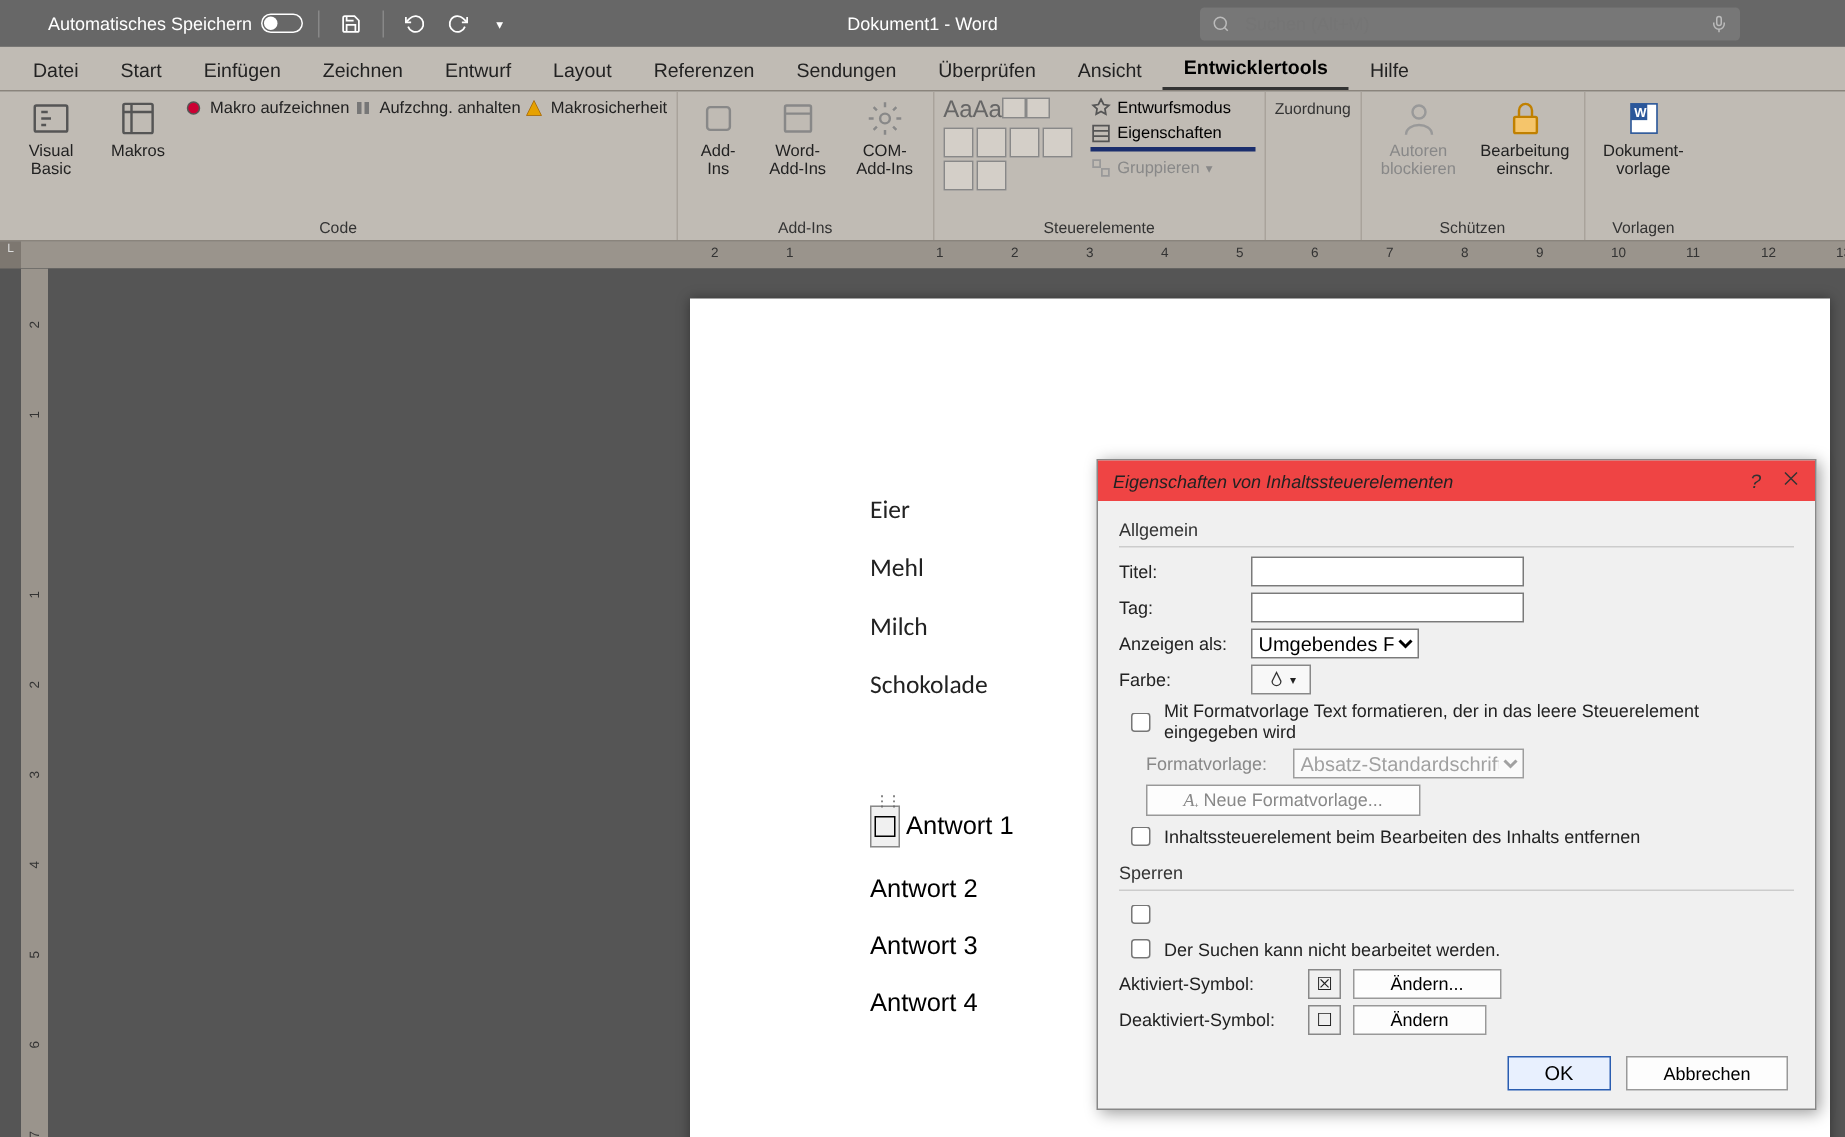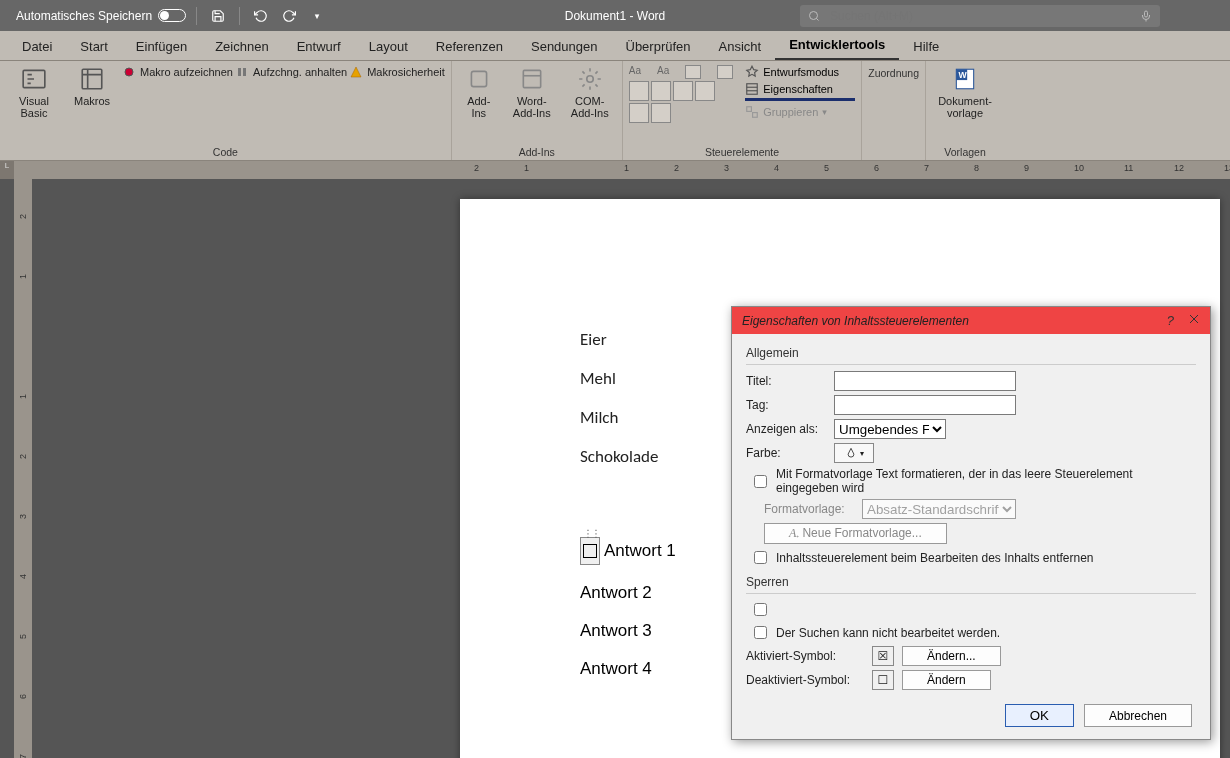--- a/index.html
+++ b/index.html
@@ -1,20 +1,20 @@
 <!DOCTYPE html>
 <html><head>
 <meta charset="utf-8">
 <style>
   * { box-sizing: border-box; font-family: "Segoe UI", sans-serif; }
   body { margin: 0; background: #555; width: 1230px; height: 758px; overflow: hidden; position: relative; }
 
   
   .title-bar { background: #676767; height: 31px; display: flex; align-items: center; color: #fff; font-size: 12px; position: relative; }
-  .title-bar .left { display: flex; align-items: center; gap: 6px; padding-left: 16px; }
+  .title-bar .left { display: flex; align-items: center; gap: 6px; padding-left: 32px; }
   .autosave-toggle { display: flex; align-items: center; gap: 6px; }
   .toggle-track { width: 28px; height: 13px; border: 1px solid #fff; border-radius: 8px; position: relative; }
   .toggle-knob { width: 9px; height: 9px; background: #fff; border-radius: 50%; position: absolute; left: 1px; top: 1px; }
   .qat-btn { width: 22px; display: flex; align-items: center; justify-content: center; color:#fff; }
   .divider { width: 1px; height: 18px; background: #888; margin: 0 4px; }
   .title-center { position: absolute; left: 50%; transform: translateX(-50%); }
   .search-box { position: absolute; right: 70px; width: 360px; height: 22px; background: #777; border-radius: 3px; display: flex; align-items: center; padding: 0 8px; color:#bbb; gap:8px;}
   .search-box input { background: transparent; border: none; outline: none; color: #ccc; font-size: 12px; flex:1;}
   .mic-icon { color:#bbb;}
 
@@ -233,21 +233,21 @@
         <span style="white-space:pre-line;">COM-
 Add-Ins</span>
       </div>
     </div>
     <div class="group-label">Add-Ins</div>
   </div>
 
   <div class="ribbon-group">
     <div class="group-body">
       <div style="display:flex; flex-direction:column; gap:2px;">
-        <div style="display:flex; gap:16px; font-size:10px; color:#666;">
+        <div style="display:flex; gap:0; font-size:16px; color:#666;">
           <span>Aa</span>
           <span>Aa</span>
           <span class="ctrl-cell" style="width:16px;height:14px;"></span>
           <span class="ctrl-cell" style="width:16px;height:14px;"></span>
         </div>
         <div class="ctrl-grid">
           <div class="ctrl-cell"></div>
           <div class="ctrl-cell"></div>
           <div class="ctrl-cell"></div>
           <div class="ctrl-cell"></div>
@@ -289,20 +289,45 @@
         </div>
       </div>
     </div>
     <div class="group-label">Steuerelemente</div>
   </div>
 
   <div class="ribbon-group">
     <div class="group-label">Zuordnung</div>
   </div>
 
+  <div class="ribbon-group">
+    <div class="group-body">
+      <div class="big-btn disabled" style="width:64px;">
+        <span class="icon">
+            <svg width="26" height="26" viewBox="0 0 24 24" fill="none" stroke="#999" stroke-width="1.5">
+              <circle cx="12" cy="8" r="4"></circle>
+              <path d="M4 22c0-4 4-6 8-6s8 2 8 6"></path>
+            </svg>
+          </span>
+        <span style="white-space:pre-line;">Autoren
+blockieren</span>
+      </div>
+      <div class="big-btn" style="width:66px;">
+        <span class="icon">
+            <svg width="26" height="26" viewBox="0 0 24 24" fill="none" stroke="#c08000" stroke-width="1.5">
+              <rect x="5" y="11" width="14" height="10" rx="1" fill="#f5c56b"></rect>
+              <path d="M8 11V7a4 4 0 0 1 8 0v4"></path>
+            </svg>
+          </span>
+        <span style="white-space:pre-line;">Bearbeitung
+einschr.</span>
+      </div>
+    </div>
+    <div class="group-label">Schützen</div>
+  </div>
 
   <div class="ribbon-group" style="border-right:none;">
     <div class="group-body">
       <div class="big-btn" style="width:66px;">
         <span class="icon">
             <svg width="26" height="26" viewBox="0 0 24 24">
               <rect x="4" y="3" width="16" height="18" fill="#fff" stroke="#2b579a"></rect>
               <rect x="4" y="3" width="10" height="10" fill="#2b579a"></rect>
               <text x="6" y="11" font-size="8" fill="#fff" font-weight="bold">W</text>
             </svg>

